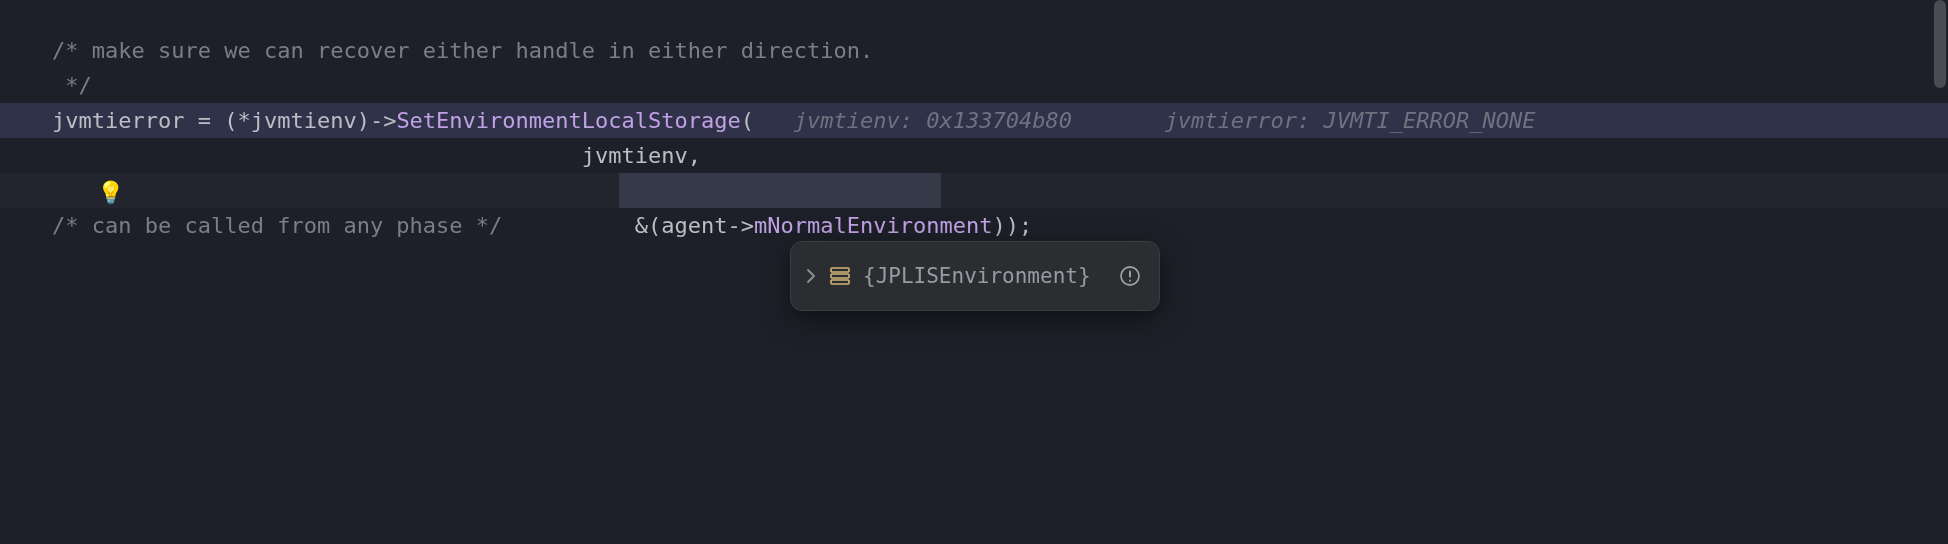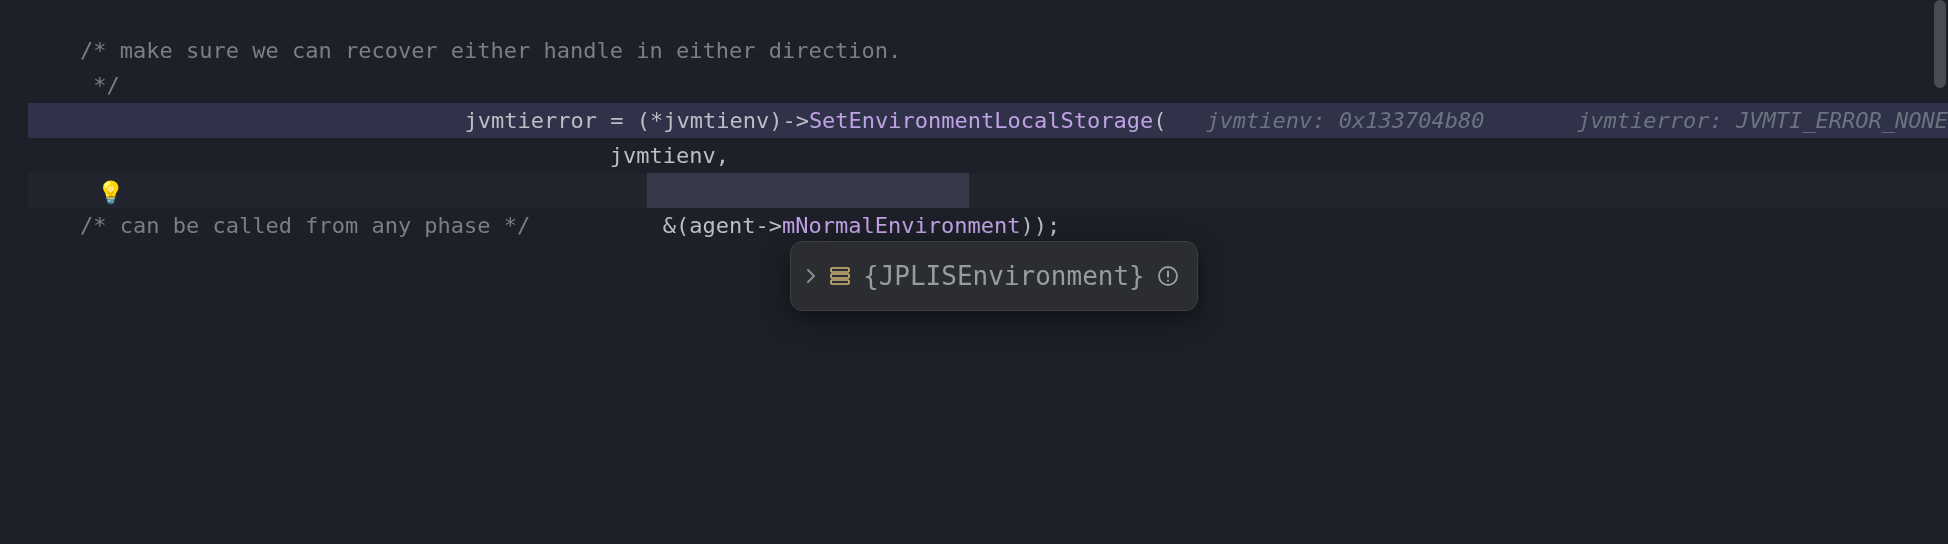--- a/index.html
+++ b/index.html
@@ -15,25 +15,23 @@
   }
   .editor {
     position: relative;
     padding-top: 33px;
   }
   .line {
     position: relative;
     white-space: pre;
     padding-left: 52px;
     height: 35px;
-    margin-left: 28px;
   }
   .line.current {
     background: #2f3248;
-    text-align: right;
   }
   .line.cursor-line {
     background: #23252e;
   }
   .c-comment { color: #7a7e85; }
   .c-default { color: #bcbec4; }
   .c-method  { color: #c0a2e4; }
   .c-func    { color: #d5b778; }
   .c-const   { color: #cf8e6d; font-style: italic; }
   .c-member  { color: #c0a2e4; }
@@ -84,21 +82,21 @@
     align-items: center;
   }
   .tooltip .struct-icon {
     display: flex;
     align-items: center;
   }
   .tooltip .label {
     color: #989ba2;
     flex: 1;
     font-family: inherit;
-    font-size: 26px;
+    font-size: 21px;
   }
   .tooltip .warn {
     color: #9a9da3;
     display: flex;
     align-items: center;
   }
   .scrollbar {
     position: absolute;
     right: 0;
     top: 0;

